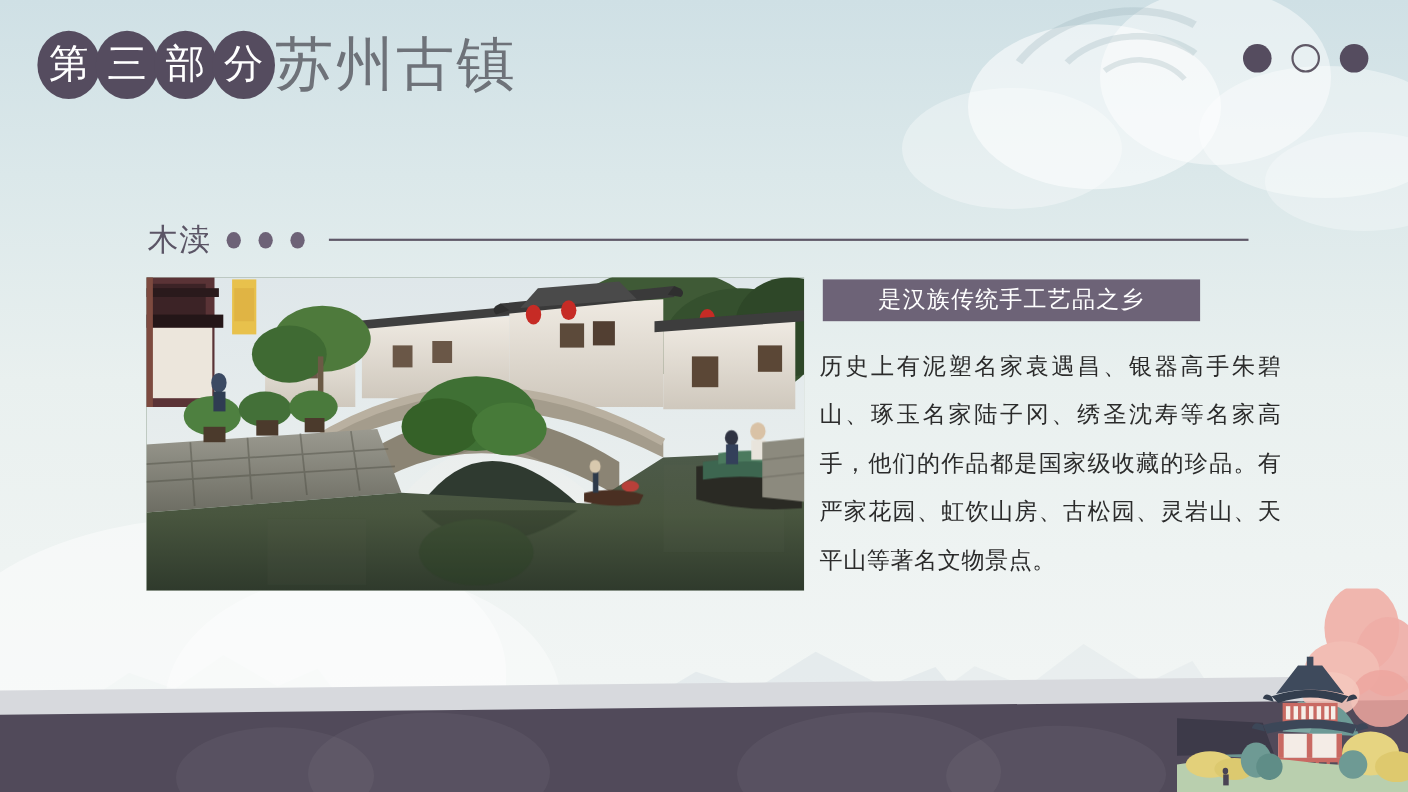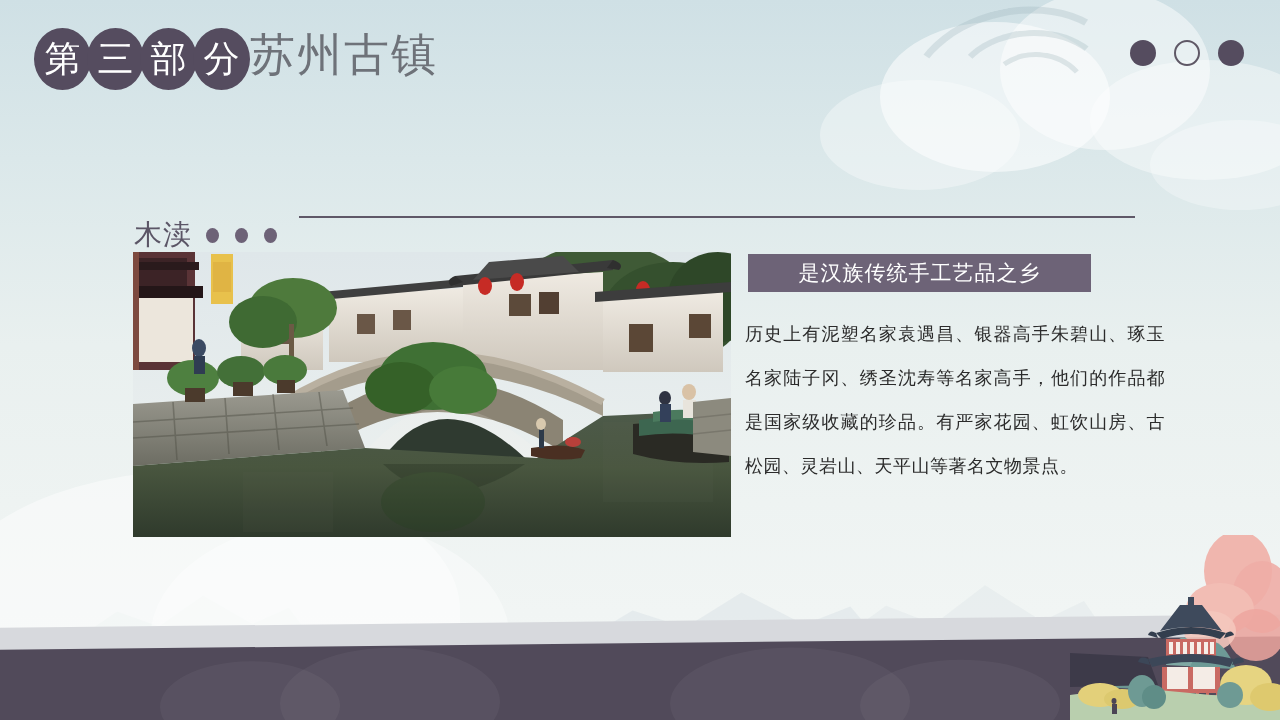--- a/index.html
+++ b/index.html
@@ -108,22 +108,22 @@
     border-radius: 50%;
     background: #554c5f;
     color: #ffffff;
     font-family: "DejaVu Serif", "Liberation Serif", serif;
     font-size: 36px;
     line-height: 62px;
     text-align: center;
     margin-right: -4px;
   }
   .title-main {
-    font-family: Liberation Mono, monospace;
-    font-size: 45px;
+    font-family: Liberation Sans, sans-serif;
+    font-size: 53px;
     color: #6e7279;
     letter-spacing: 2px;
     margin-left: 4px;
     line-height: 62px;
   }
 
   .page-dots {
     position: absolute;
     right: 36px; top: 40px;
     display: flex;
@@ -137,22 +137,23 @@
   }
   .pd.hollow {
     background: transparent;
     border: 2px solid #5f5866;
     width: 22px; height: 22px;
   }
 
   
   .section-row {
     position: absolute;
-    left: 134px; top: 216px;
+    left: 134px; top: 199px;
     display: flex;
+    align-items: center;
   }
   .section-label {
     font-family: "DejaVu Serif", "Liberation Serif", serif;
     font-size: 28px;
     color: #5b5566;
     letter-spacing: 1px;
   }
   .sec-dots { display: flex; align-items: center; gap: 16px; margin-left: 14px; }
   .sec-dot { width: 13px; height: 15px; border-radius: 50%; background: #6d6277; }
   .sec-line {
@@ -181,21 +182,21 @@
     color: #ffffff;
     font-size: 21px;
     line-height: 38px;
     text-align: center;
     letter-spacing: 1px;
   }
   .body-text {
     position: absolute;
     left: 745px; top: 312px;
     width: 420px;
-    font-size: 18px;
+    font-size: 21px;
     line-height: 44px;
     color: #2b2b2b;
     letter-spacing: 0.5px;
     text-align: justify;
   }
 
   
   .illus {
     position: absolute;
     right: 0; bottom: 0;

